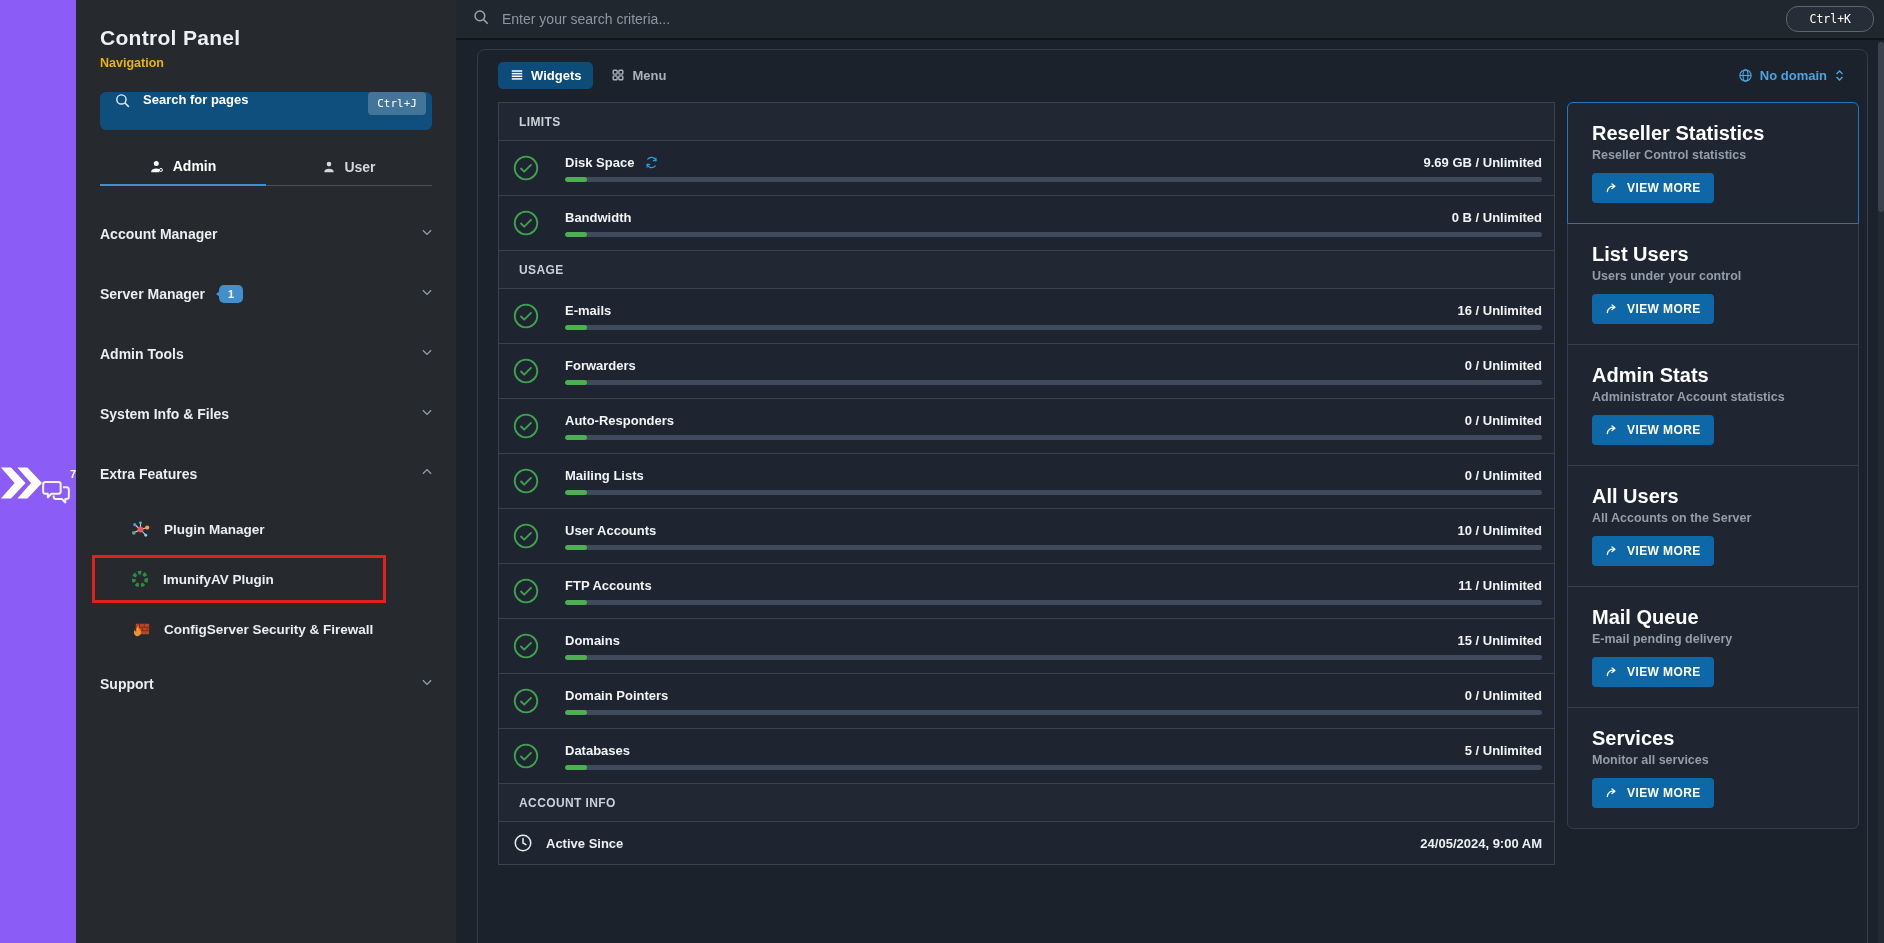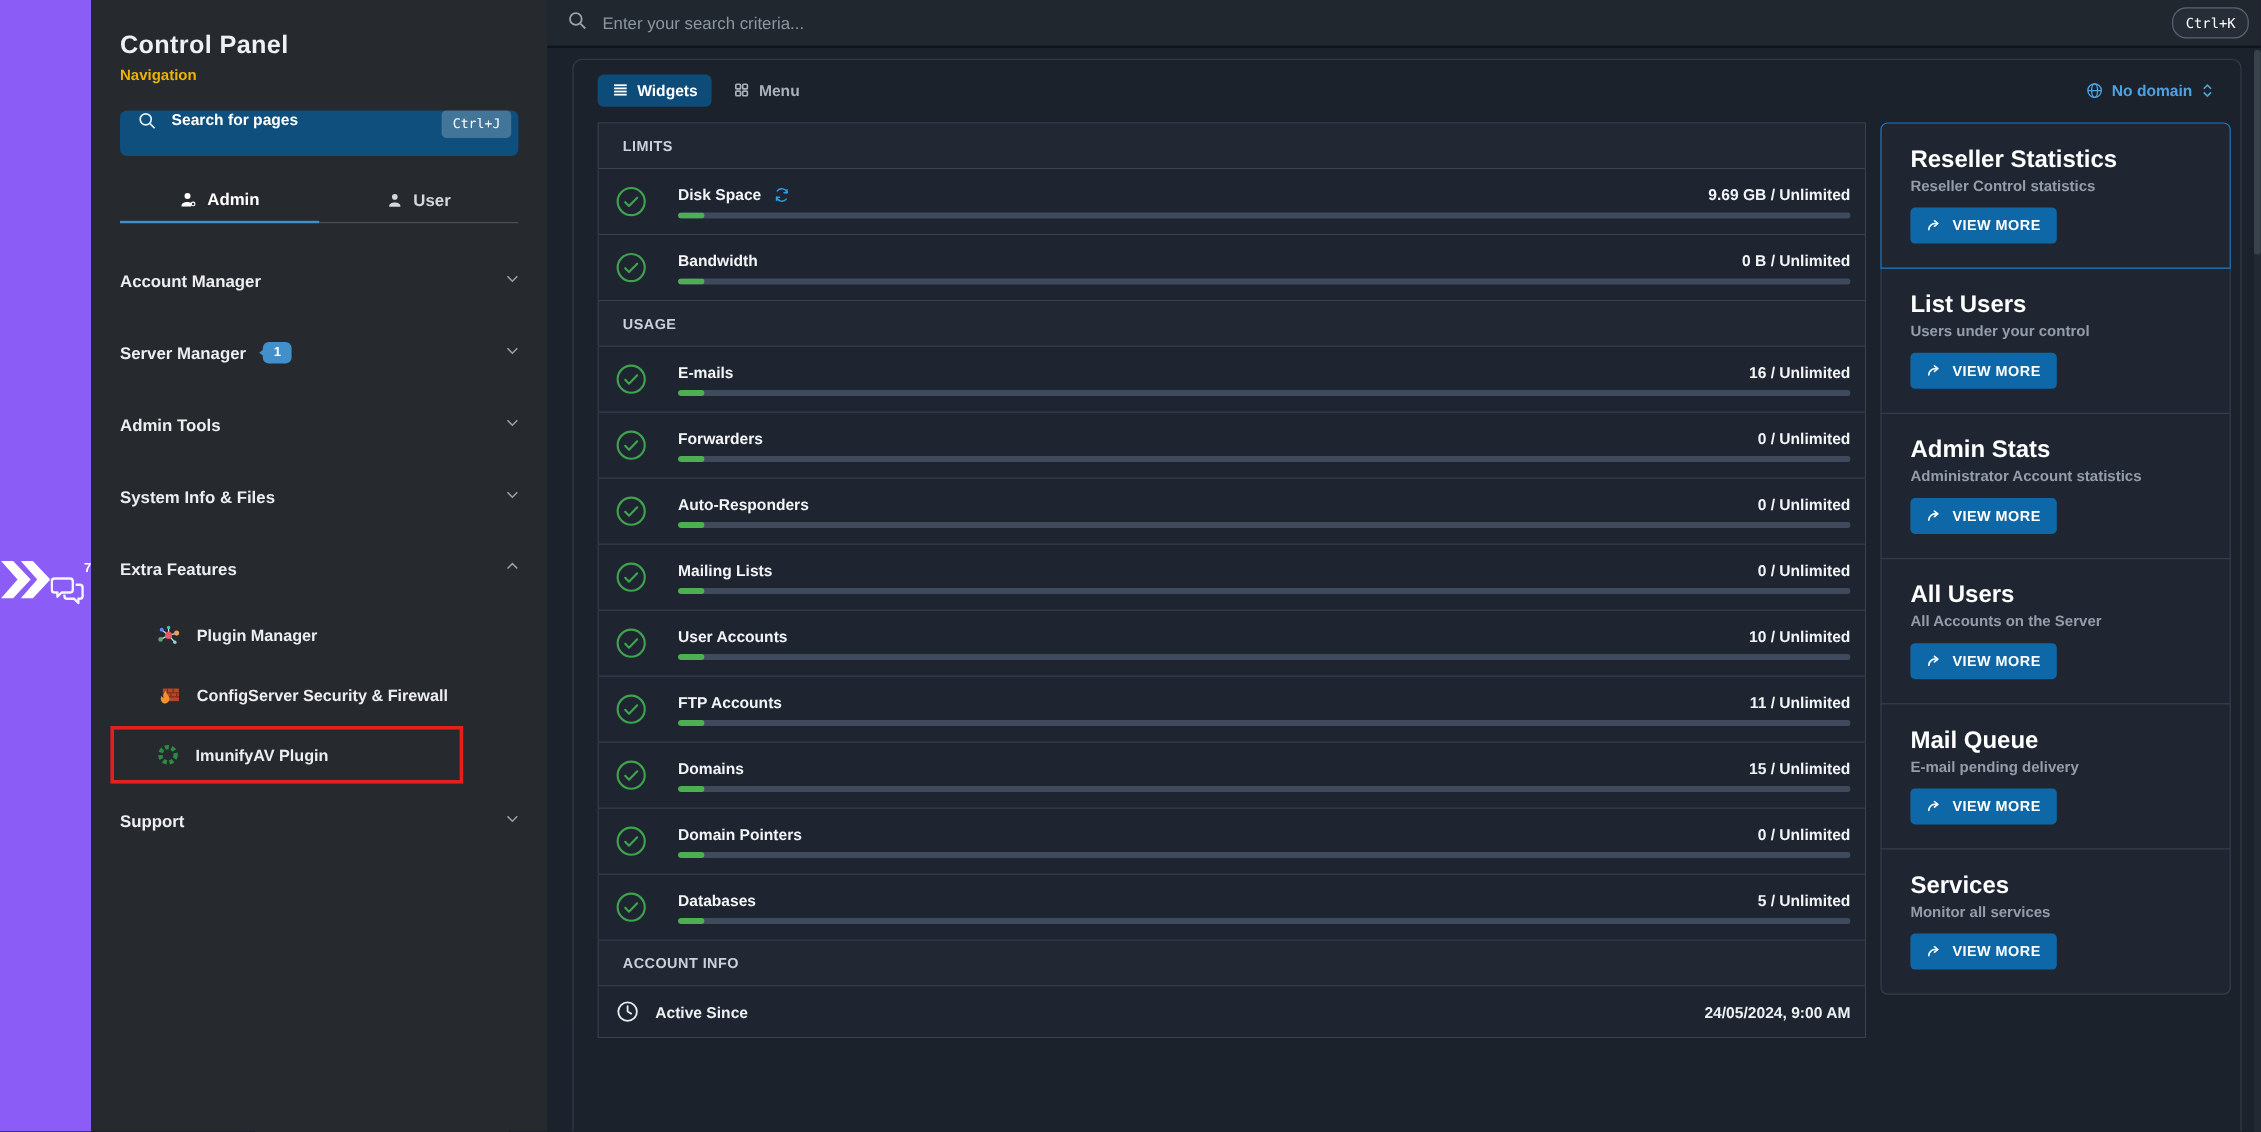--- a/index.html
+++ b/index.html
@@ -46,21 +46,21 @@
     border:3px solid #e3201b; pointer-events:none; }
 
   
   .main { flex:1; display:flex; flex-direction:column; background:#1c222b; min-width:0; }
   .topbar { height:40px; background:#21272f; border-bottom:2px solid #10151c; display:flex; align-items:center;
     padding:0 10px 0 16px; flex-shrink:0; }
   .topbar .mag { color:#9aa4af; }
   .topbar input { flex:1; background:transparent; border:none; outline:none; color:#dfe4e9;
     font-size:14px; margin-left:12px; font-family:"Liberation Sans", sans-serif; }
   .topbar input::placeholder { color:#8d97a3; }
-  .topbar kbd { border:1px solid #5b6572; background:#262d37; border-radius:12px; padding:5px 10px; font-size:11.5px; }
+  .topbar kbd { border:1px solid #5b6572; background:#262d37; border-radius:12px; padding:5px 22px; font-size:11.5px; }
 
   .content { flex:1; padding:9px 16px 0 21px; }
   .outer-card { border:1px solid #323b49; border-radius:8px; height:902px; padding:10px 8px 0 20px; }
   .toolbar { display:flex; align-items:center; height:30px; margin-bottom:12px; padding-right:14px; }
   .pill-tab { display:flex; align-items:center; gap:7px; font-size:13px; font-weight:700; color:#a9b1bb;
     padding:6px 12px; border-radius:5px; cursor:pointer; }
   .pill-tab.active { background:#0d4b79; color:#fff; }
   .pill-tab + .pill-tab { margin-left:6px; }
   .domain { margin-left:auto; display:flex; align-items:center; gap:7px; color:#4da3e0; font-size:13px;
     font-weight:700; cursor:pointer; }
@@ -226,41 +226,41 @@
             </g>
           <circle cx="11" cy="11" r="3.1" fill="#e15b64"></circle>
             <circle cx="11" cy="4" r="1.5" fill="#45c4b0"></circle>
             <circle cx="18" cy="9" r="2.2" fill="#f2a04e"></circle>
             <circle cx="5" cy="6" r="1.7" fill="#5b8ff9"></circle>
             <circle cx="4" cy="14.5" r="2" fill="#57a773"></circle>
             <circle cx="16.5" cy="17" r="1.5" fill="#7ed3f7"></circle>
         </svg>
         <span class="lbl">Plugin Manager</span>
       </div>
+      <div class="sub-item highlighted">
+        <svg width="20" height="20" viewBox="0 0 22 22" fill="none">
+          <circle cx="11" cy="11" r="7" stroke="#2e8b44" stroke-width="4" stroke-dasharray="3.6 2.4"></circle>
+        </svg>
+        <span class="lbl">ImunifyAV Plugin</span>
+      </div>
       <div class="sub-item wide">
         <svg width="21" height="21" viewBox="0 0 22 22">
           <rect x="6" y="5" width="14" height="11" fill="#b7472a"></rect>
           <g stroke="#7e2d18" stroke-width="1">
               <line x1="6" y1="8.7" x2="20" y2="8.7"></line>
               <line x1="6" y1="12.3" x2="20" y2="12.3"></line>
               <line x1="10" y1="5" x2="10" y2="8.7"></line>
               <line x1="15" y1="5" x2="15" y2="8.7"></line>
               <line x1="8" y1="8.7" x2="8" y2="12.3"></line>
               <line x1="13" y1="8.7" x2="13" y2="12.3"></line>
               <line x1="18" y1="8.7" x2="18" y2="12.3"></line>
             </g>
           <path d="M7 18c-2.6-1-3.7-4.2-2.1-6.8.3 1.2 1 1.8 1.8 2.1-.7-2.5 0-5 2.4-6.5-.5 1.9.3 2.9 1.2 3.9.9 1 1.7 2.3 1.3 4-.4 1.9-2.5 3.6-4.6 3.3z" fill="#f0932f"></path>
         </svg>
         <span class="lbl">ConfigServer Security &amp; Firewall</span>
-      </div>
-      <div class="sub-item highlighted">
-        <svg width="20" height="20" viewBox="0 0 22 22" fill="none">
-          <circle cx="11" cy="11" r="7" stroke="#2e8b44" stroke-width="4" stroke-dasharray="3.6 2.4"></circle>
-        </svg>
-        <span class="lbl">ImunifyAV Plugin</span>
       </div>
 
       <div class="nav-item">
         <span class="lbl">Support</span>
         <span class="chev"><svg width="14" height="14" viewBox="0 0 24 24" fill="none" stroke="currentColor" stroke-width="2.2">
               <path d="M5 9l7 7 7-7"></path>
             </svg></span>
       </div>
     </div>
   </nav>

